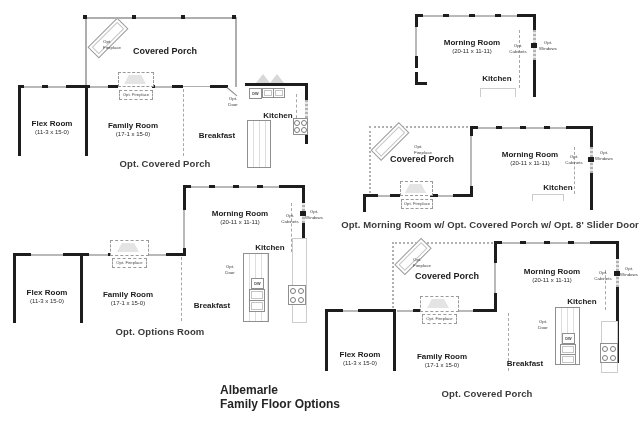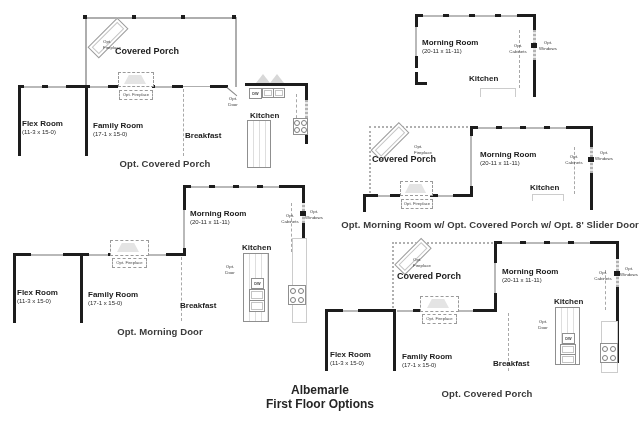--- a/index.html
+++ b/index.html
@@ -23,29 +23,29 @@
   .box{position:absolute;border:1px solid #8f8f8f;background:#fff;}
   .box .in{position:absolute;inset:1px;border:1px solid #c4c4c4;}
   .island{position:absolute;border:1px solid #8f8f8f;background:repeating-linear-gradient(90deg,#ffffff 0 5px,#dedede 5px 6px);}
   .counter{position:absolute;border:1px solid #cccccc;background:#fff;}
   .counter-open{border-bottom:none;}
   .stove{position:absolute;border:1px solid #8f8f8f;background:#fff;display:grid;grid-template-columns:1fr 1fr;place-items:center;}
   .burner{width:4px;height:4px;border:1px solid #7c7c7c;border-radius:50%;}
   .dwbox{position:absolute;border:1px solid #8f8f8f;background:#fff;font-size:3.8px;font-weight:700;color:#444;
          display:flex;align-items:center;justify-content:center;letter-spacing:0;}
   
-  .rl{position:absolute;text-align:left;color:#1c1c1c;}
+  .rl{position:absolute;text-align:center;color:#1c1c1c;}
   .rl .n{font-weight:700;font-size:8px;line-height:1.25;white-space:nowrap;}
   .rl .n9{font-weight:700;font-size:9px;line-height:1.2;white-space:nowrap;}
   .rl .d{font-size:6px;line-height:1.3;white-space:nowrap;color:#2a2a2a;}
   .tt{position:absolute;font-size:4.4px;line-height:1.3;color:#3c3c3c;text-align:center;white-space:pre-line;}
   .fplabel{position:absolute;border:1px dashed #9a9a9a;background:#fff;font-size:4.2px;color:#4a4a4a;
            text-align:center;white-space:nowrap;overflow:hidden;}
   .cap{position:absolute;font-size:9.5px;font-weight:600;color:#3a3a3a;text-align:center;white-space:nowrap;letter-spacing:.1px;}
-  .title{position:absolute;text-align:center;color:#252525;}
+  .title{position:absolute;text-align:left;color:#252525;}
   .title .t1{font-size:12px;font-weight:700;line-height:1.15;}
   .title .t2{font-size:12px;font-weight:700;line-height:1.15;}
   .logo{position:absolute;left:2px;top:403px;width:61px;height:23px;background:#58595b;display:flex;
         align-items:center;padding-left:6px;box-sizing:border-box;}
   .logo .brand{font-family:"DejaVu Serif",serif;font-size:13px;color:#ffffff;line-height:1;}
   .logo .mls{font-size:6.5px;color:#cfcfcf;letter-spacing:1px;margin-left:3px;margin-top:4px;}
   .logo .spark{position:absolute;left:42px;top:5px;width:3px;height:3px;background:#e23b3f;border-radius:50%;}
 </style>
 </head>
 <body>
@@ -293,21 +293,21 @@
       <div class="n">Flex Room</div>
       <div class="d">(11-3 x 15-0)</div>
     </div>
     <div class="rl" style="left:78px;top:107px;width:80px;">
       <div class="n">Family Room</div>
       <div class="d">(17-1 x 15-0)</div>
     </div>
     <div class="rl" style="left:170px;top:118px;width:64px;">
       <div class="n">Breakfast</div>
     </div>
-    <div class="cap" style="left:50px;top:143px;width:200px;">Opt. Morning Door</div>
+    <div class="cap" style="left:50px;top:143px;width:200px;">Opt. Options Room</div>
   </div>
 
   <div class="plan" style="left:325px;top:237px;width:315px;height:158px;">
     <div class="porch" style="left:67px;top:5px;width:102px;height:68px;"></div>
     <div class="dfp" style="left:69px;top:12px;width:36px;height:13px;transform:rotate(-45deg);"></div>
     <div class="tt" style="left:88px;top:20px;width:28px;text-align:left;">Opt.
 Fireplace</div>
     <div class="rl" style="left:72px;top:34px;width:100px;">
       <div class="n9">Covered Porch</div>
     </div>
@@ -386,17 +386,17 @@
       <div class="d">(17-1 x 15-0)</div>
     </div>
     <div class="rl" style="left:168px;top:122px;width:64px;">
       <div class="n">Breakfast</div>
     </div>
     <div class="cap" style="left:62px;top:151px;width:200px;">Opt. Covered Porch</div>
   </div>
 
   <div class="title" style="left:220px;top:384px;width:200px;">
     <div class="t1">Albemarle</div>
-    <div class="t2">First Floor Options</div>
+    <div class="t2">Family Floor Options</div>
   </div>
 
 
 </div>
 
 </body></html>

